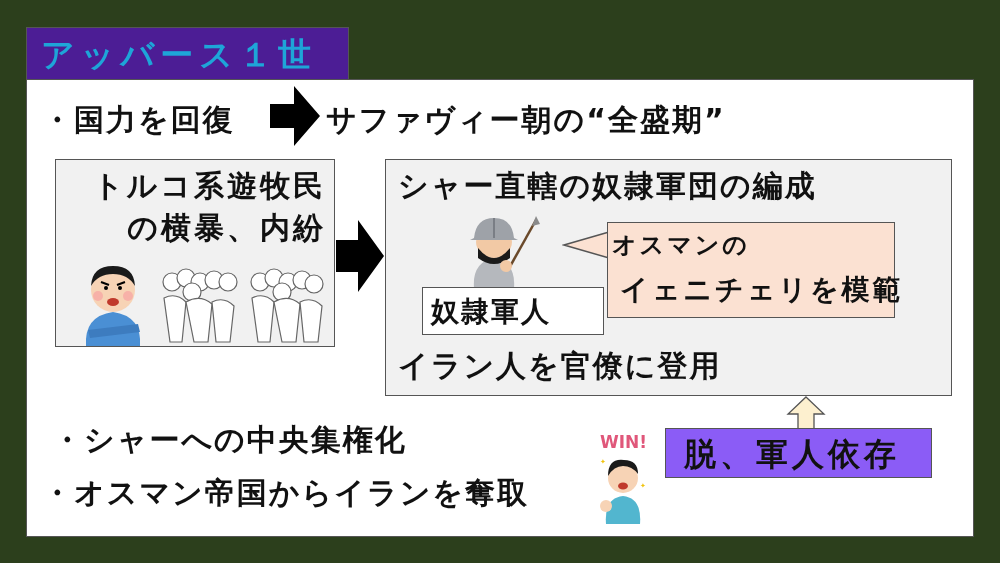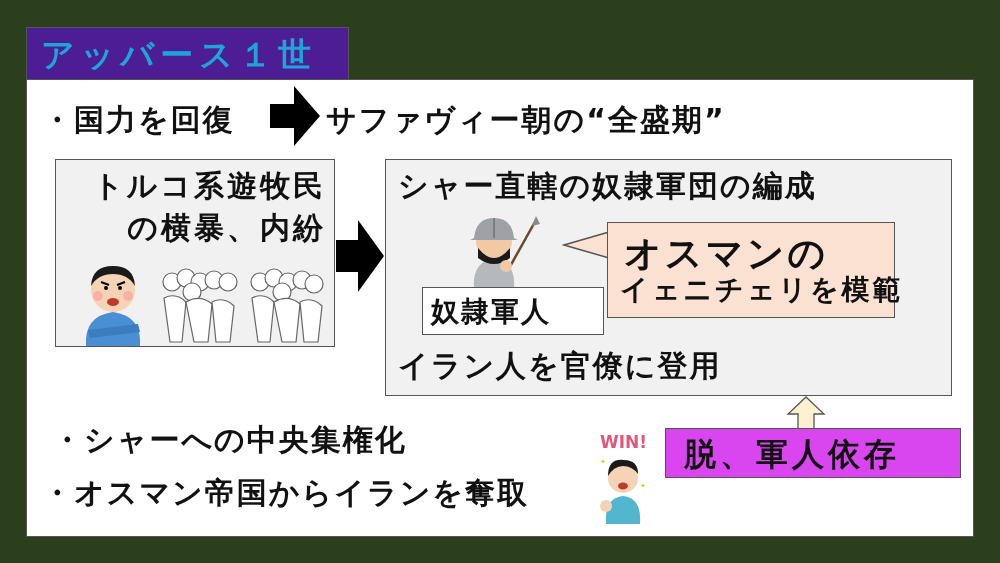--- a/index.html
+++ b/index.html
@@ -41,26 +41,26 @@
   .box-right .ftr { position: absolute; left: 12px; top: 186px; font-size: 30px; font-weight: bold; letter-spacing: 2px; white-space: nowrap; }
   .label-box {
     position: absolute; left: 36px; top: 127px; width: 182px; height: 48px;
     background: #fff; border: 1.5px solid #555;
   }
   .label-box span { position: absolute; left: 8px; top: 5px; font-size: 28px; font-weight: bold; letter-spacing: 2px; }
   .callout {
     position: absolute; left: 221px; top: 62px; width: 288px; height: 96px;
     background: #fbe1d2; border: 1.5px solid #555;
   }
-  .callout .c1 { position: absolute; left: 16px; top: 6px; font-size: 37px; font-weight: bold; letter-spacing: 3px; white-space: nowrap; }
+  .callout .c1 { position: absolute; left: 4px; top: 6px; font-size: 24px; font-weight: bold; letter-spacing: 3px; white-space: nowrap; }
   .callout .c2 { position: absolute; left: 12px; top: 48px; font-size: 28px; font-weight: bold; letter-spacing: 3px; white-space: nowrap; }
   .callout-tail { position: absolute; left: 176px; top: 70px; }
   .note-box {
-    position: absolute; left: 665px; top: 428px; width: 296px; height: 50px;
-    background: #d946ef; border: 1.5px solid #555;
+    position: absolute; left: 665px; top: 428px; width: 267px; height: 50px;
+    background: #8b5cf6; border: 1.5px solid #555;
   }
   .note-box span { position: absolute; left: 18px; top: 4px; font-size: 32px; font-weight: bold; letter-spacing: 4px; white-space: nowrap; }
   .illus { position: absolute; }
 </style>
 </head>
 <body>
 
 <div class="title-tab">
   <span>アッバース１世</span>
 </div>

